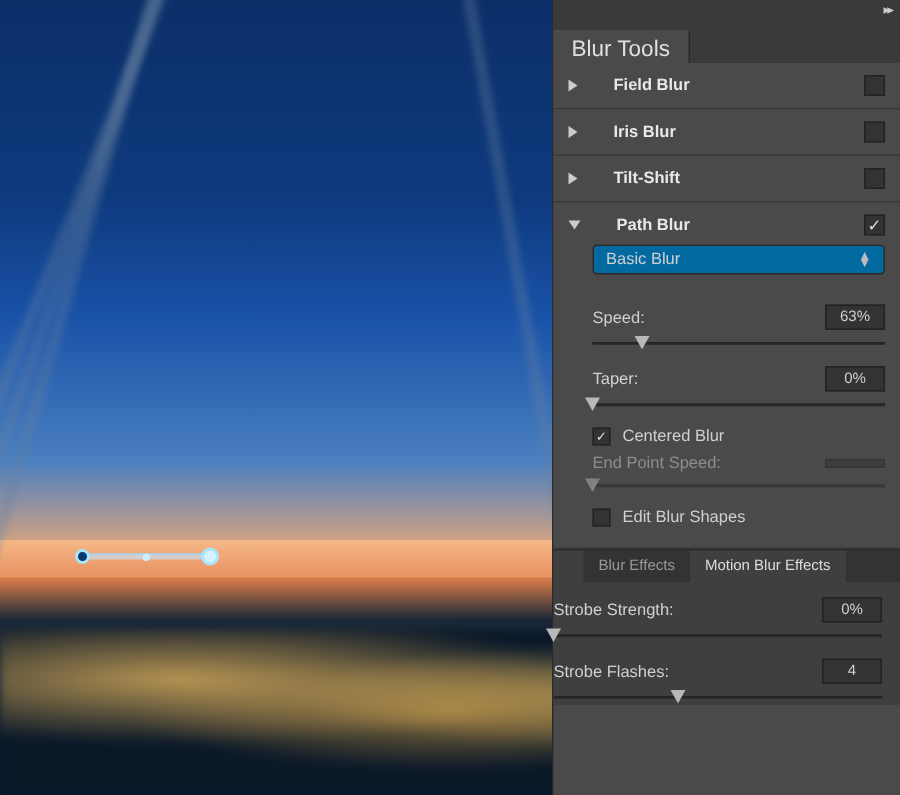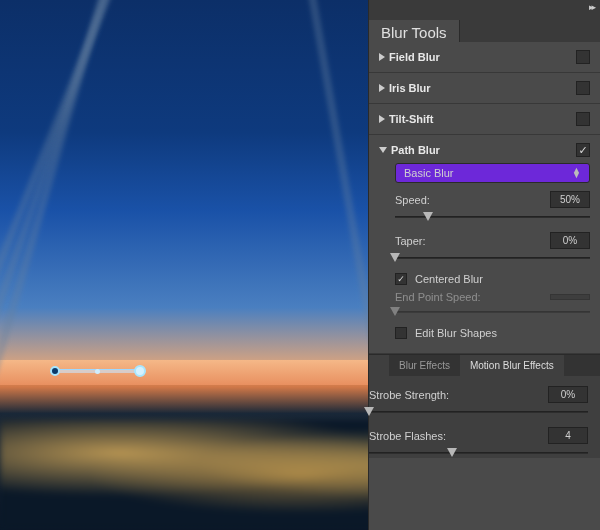--- a/index.html
+++ b/index.html
@@ -55,36 +55,36 @@
 }
 .collapse-arrows { color: #ccc; font-size: 9px; letter-spacing: -2px; }
 
 .tabs { background: #3a3a3a; height: 22px; display: flex; }
 .tab { background: #4a4a4a; padding: 4px 12px; font-size: 15px; color: #e0e0e0; border-right: 1px solid #2a2a2a; }
 
 .section {
   border-bottom: 1px solid #383838; padding: 8px 10px; background: #4a4a4a;
 }
 .section-row { display: flex; align-items: center; justify-content: space-between; }
-.section-title { display: flex; align-items: center; gap: 4px; font-weight: bold; color: #e8e8e8; }
+.section-title { display: flex; align-items: center; gap: 24px; font-weight: bold; color: #e8e8e8; }
 .arrow { width: 0; height: 0; display: inline-block; }
 .arrow.right { border-top: 4px solid transparent; border-bottom: 4px solid transparent; border-left: 6px solid #ccc; }
 .arrow.down { border-left: 4px solid transparent; border-right: 4px solid transparent; border-top: 6px solid #ccc; }
 
 .checkbox {
   width: 14px; height: 14px; background: #333; border: 1px solid #222; display: flex;
   align-items: center; justify-content: center; color: #ddd; font-size: 11px;
 }
 .checkbox.checked::after { content: "✓"; }
 
 .path-contents { padding: 6px 0 0 16px; }
 .dropdown {
-  background: #6d28d9; border: 1px solid #2a2a2a; border-radius: 3px;
+  background: #0369a1; border: 1px solid #2a2a2a; border-radius: 3px;
   padding: 3px 8px; display: flex; justify-content: space-between; align-items: center;
-  margin-bottom: 8px; font-size: 11px;
+  margin-bottom: 20px; font-size: 11px;
 }
 .dropdown-arrows { font-size: 9px; color: #bbb; line-height: 5px; }
 
 .slider-row { margin-bottom: 10px; }
 .slider-labels { display: flex; justify-content: space-between; margin-bottom: 4px; align-items: center; }
 .slider-value { background: #333; border: 1px solid #222; padding: 2px 6px; min-width: 40px; text-align: center; font-size: 10px; }
 .slider-track { position: relative; height: 10px; }
 .slider-line { position: absolute; top: 4px; left: 0; width: 100%; height: 2px; background: #2d2d2d; border-top: 1px solid #222; }
 .slider-thumb { position: absolute; top: 0; width: 0; height: 0; border-left: 5px solid transparent; border-right: 5px solid transparent; border-top: 9px solid #b8b8b8; margin-left: -5px; }
 .slider-row.disabled { opacity: 0.5; }
@@ -167,21 +167,21 @@
     <div class="path-contents">
 
       <div class="dropdown">
         <span>Basic Blur</span>
         <span class="dropdown-arrows">▲<br>▼</span>
       </div>
 
       <div class="slider-row">
         <div class="slider-labels">
           <span>Speed:</span>
-          <span class="slider-value">50%</span>
+          <span class="slider-value">63%</span>
         </div>
         <div class="slider-track">
           <div class="slider-line"></div>
           <div class="slider-thumb" style="left:17%"></div>
         </div>
       </div>
 
       <div class="slider-row">
         <div class="slider-labels">
           <span>Taper:</span>

